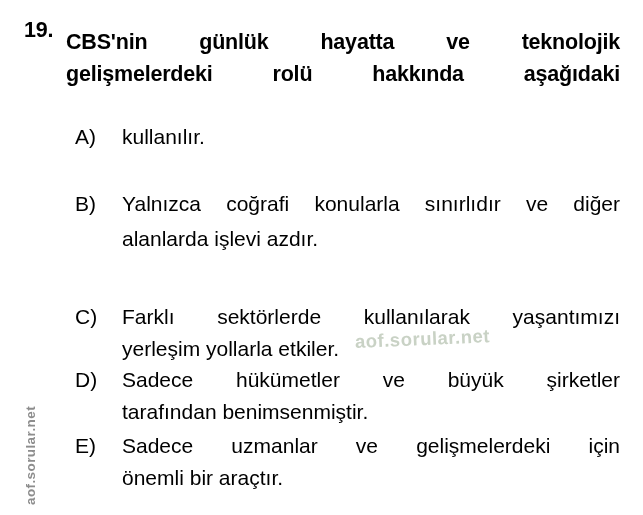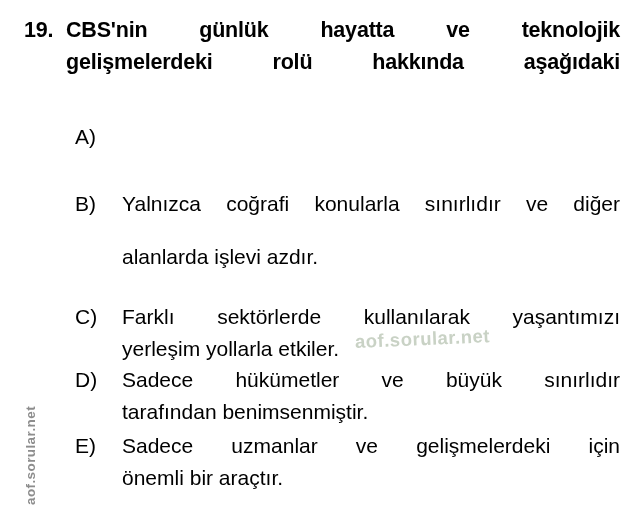--- a/index.html
+++ b/index.html
@@ -12,38 +12,38 @@
   .page{
     position:relative;width:643px;height:515px;background:#ffffff;overflow:hidden;
   }
   
   .question{
     position:absolute;left:24px;top:15px;width:596px;
     font-size:21.5px;line-height:31.5px;font-weight:bold;
     letter-spacing:-0.2px;
   }
   .qnum{position:absolute;left:0;top:0;text-align:center;}
-  .qtext{margin-left:42px;width:554px;}
+  .qtext{margin-left:42px;width:554px;margin-top:12px;}
   
   .line{white-space:normal;}
   .line.stretch{text-align:justify;text-align-last:justify;}
   
   #options .option{
     position:absolute;left:75px;width:545px;
     font-size:21px;line-height:31.5px;font-weight:400;
   }
   .opt-letter{position:absolute;left:0;top:0;}
   .opt-text{margin-left:47px;width:498px;}
   #options .option:nth-of-type(1){top:121px;}
   #options .option:nth-of-type(2){top:188px;}
   #options .option:nth-of-type(3){top:301px;}
   #options .option:nth-of-type(4){top:364px;}
   #options .option:nth-of-type(5){top:430px;}
   
-  #options .option:nth-of-type(2) .line + .line{margin-top:21px;}
+  #options .option:nth-of-type(2) .line + .line{margin-top:3px;}
   
   .wm-center{
     position:absolute;left:355px;top:331px;
     font-size:18.5px;font-weight:bold;letter-spacing:0.5px;
     transform:rotate(-2.5deg);transform-origin:0 50%;
     z-index:0;user-select:none;
   }
   .wm-left{
     position:absolute;left:23px;top:505px;
     font-size:13.5px;font-weight:bold;letter-spacing:0.4px;
@@ -66,20 +66,21 @@
       <div class="qtext" id="question-lines">
           <div class="line stretch">CBS'nin günlük hayatta ve teknolojik</div>
           <div class="line stretch">gelişmelerdeki rolü hakkında aşağıdaki</div>
         </div>
     </div>
 
     <div id="options">
   <div class="option">
     <span class="opt-letter">A)</span>
     <div class="opt-text">
+            <div class="line">kullanılır.</div>
           </div>
   </div>
 
   <div class="option">
     <span class="opt-letter">B)</span>
     <div class="opt-text">
             <div class="line stretch">Yalnızca coğrafi konularla sınırlıdır ve diğer</div>
             <div class="line">alanlarda işlevi azdır.</div>
           </div>
   </div>
@@ -88,21 +89,21 @@
     <span class="opt-letter">C)</span>
     <div class="opt-text">
             <div class="line stretch">Farklı sektörlerde kullanılarak yaşantımızı</div>
             <div class="line">yerleşim yollarla etkiler.</div>
           </div>
   </div>
 
   <div class="option">
     <span class="opt-letter">D)</span>
     <div class="opt-text">
-            <div class="line stretch">Sadece hükümetler ve büyük sınırlıdır</div>
+            <div class="line stretch">Sadece hükümetler ve büyük şirketler</div>
             <div class="line">tarafından benimsenmiştir.</div>
           </div>
   </div>
 
   <div class="option">
     <span class="opt-letter">E)</span>
     <div class="opt-text">
             <div class="line stretch">Sadece uzmanlar ve gelişmelerdeki için</div>
             <div class="line">önemli bir araçtır.</div>
           </div>

